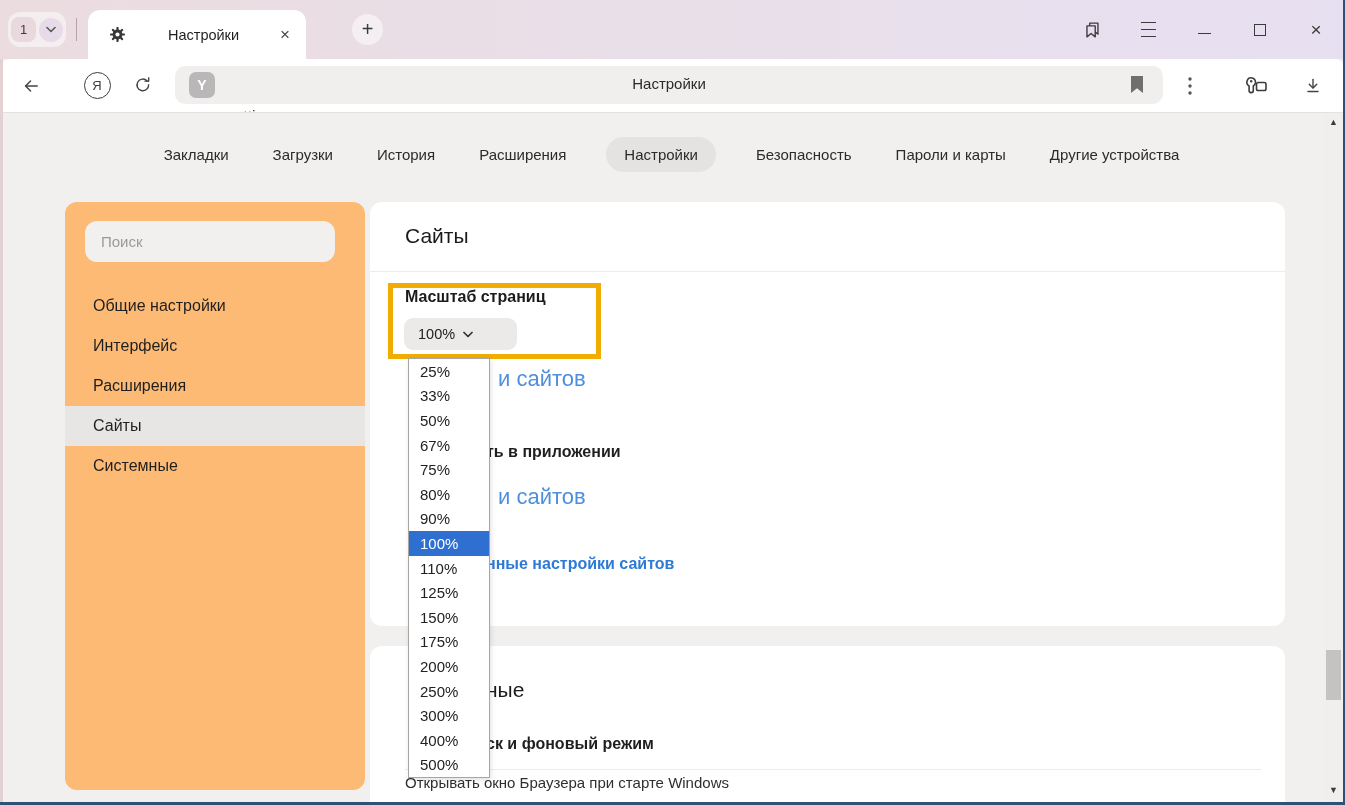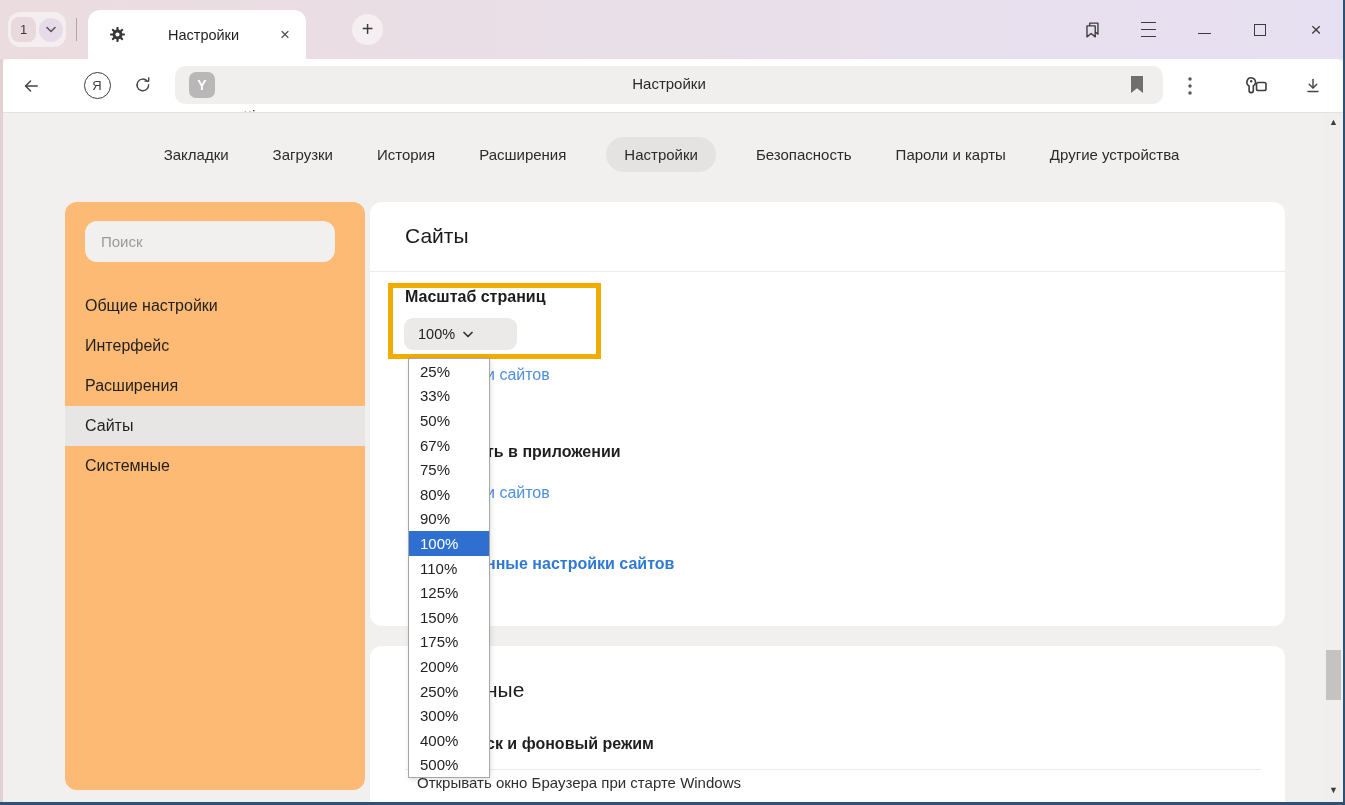--- a/index.html
+++ b/index.html
@@ -48,35 +48,35 @@
 
   .nav-row { position:absolute; left:0; top:137px; width:1343px; display:flex; justify-content:center; align-items:center; gap:36px; }
   .nav-item { font-size:15px; color:#2b2b2b; padding:9px 4px; cursor:pointer; white-space:nowrap; }
   .nav-item.active { background:#e5e3e1; border-radius:18px; padding:9px 18px; }
 
   .sidebar { position:absolute; left:65px; top:202px; width:300px; height:588px; background:#fdba74; border-radius:12px; }
   .search-box { position:absolute; left:20px; top:19px; width:250px; height:41px; background:#f1f0ee; border:none; outline:none;
     border-radius:12px; padding:0 16px; font-size:15px; color:#333; font-family:inherit; }
   .search-box::placeholder { color:#9a9a9a; }
   .side-list { position:absolute; left:0; top:84px; width:300px; }
-  .side-item { height:40px; display:flex; align-items:center; padding-left:20px; font-size:16px; color:#1f1f1f; cursor:pointer; }
+  .side-item { height:40px; display:flex; align-items:center; padding-left:28px; font-size:16px; color:#1f1f1f; cursor:pointer; }
   .side-item.selected { background:#e7e6e4; }
 
   .card1 { position:absolute; left:370px; top:202px; width:915px; height:424px; background:#ffffff; border-radius:12px; }
   .card-title { position:absolute; left:35px; top:22px; font-size:21px; color:#1a1a1a; }
   .card1-divider { position:absolute; left:0; top:69px; width:915px; height:1px; background:#ececea; }
   .card2 { position:absolute; left:370px; top:646px; width:915px; height:156px; background:#ffffff; border-radius:12px 12px 0 0; }
 
   .frag { position:absolute; white-space:nowrap; z-index:2; }
-  .frag-link { font-size:16px; color:var(--link-blue,#4e8fdd); cursor:pointer; }
+  .frag-link { font-size:22px; color:var(--link-blue,#4e8fdd); cursor:pointer;margin-left:12px; }
   .frag-bold { font-size:16px; font-weight:bold; color:#1f1f1f; }
   .frag-boldlink { font-size:16px; font-weight:bold; color:var(--bold-link-blue,#2f7ad4); cursor:pointer; }
   .frag-h2 { font-size:21px; color:#1a1a1a;margin-top:20px; }
   .bottom-divider { position:absolute; left:405px; top:769px; width:856px; height:1px; background:#ececea; z-index:2; }
-  .bottom-text { position:absolute; left:405px; top:774px; font-size:15px; color:#2f2f2f; z-index:2; white-space:nowrap;margin-left:12px; }
+  .bottom-text { position:absolute; left:405px; top:774px; font-size:15px; color:#2f2f2f; z-index:2; white-space:nowrap; }
 
   .highlight-box { position:absolute; left:388px; top:283px; width:213px; height:76px;
     border:5px solid var(--highlight-border,#f0ac00); z-index:4; }
   .zoom-label { position:absolute; left:405px; top:288px; font-size:16px; font-weight:bold; color:#1b1b1b; z-index:5; }
   .zoom-select { position:absolute; left:404px; top:318px; width:113px; height:32px; background:#ebeae8; border-radius:9px;
     display:flex; align-items:center; padding-left:14px; gap:8px; font-size:14.5px; color:#222; cursor:pointer; z-index:5; }
 
   .dropdown { position:absolute; left:408px; top:358px; width:82px; height:420px; background:#ffffff;
     border:1px solid #a6a6a6; z-index:6; box-shadow:1px 2px 5px rgba(0,0,0,.12); display:flex; flex-direction:column; }
   .dd-option { flex:1; display:flex; align-items:center; padding-left:11px; font-size:15px; color:#222; cursor:pointer; }

